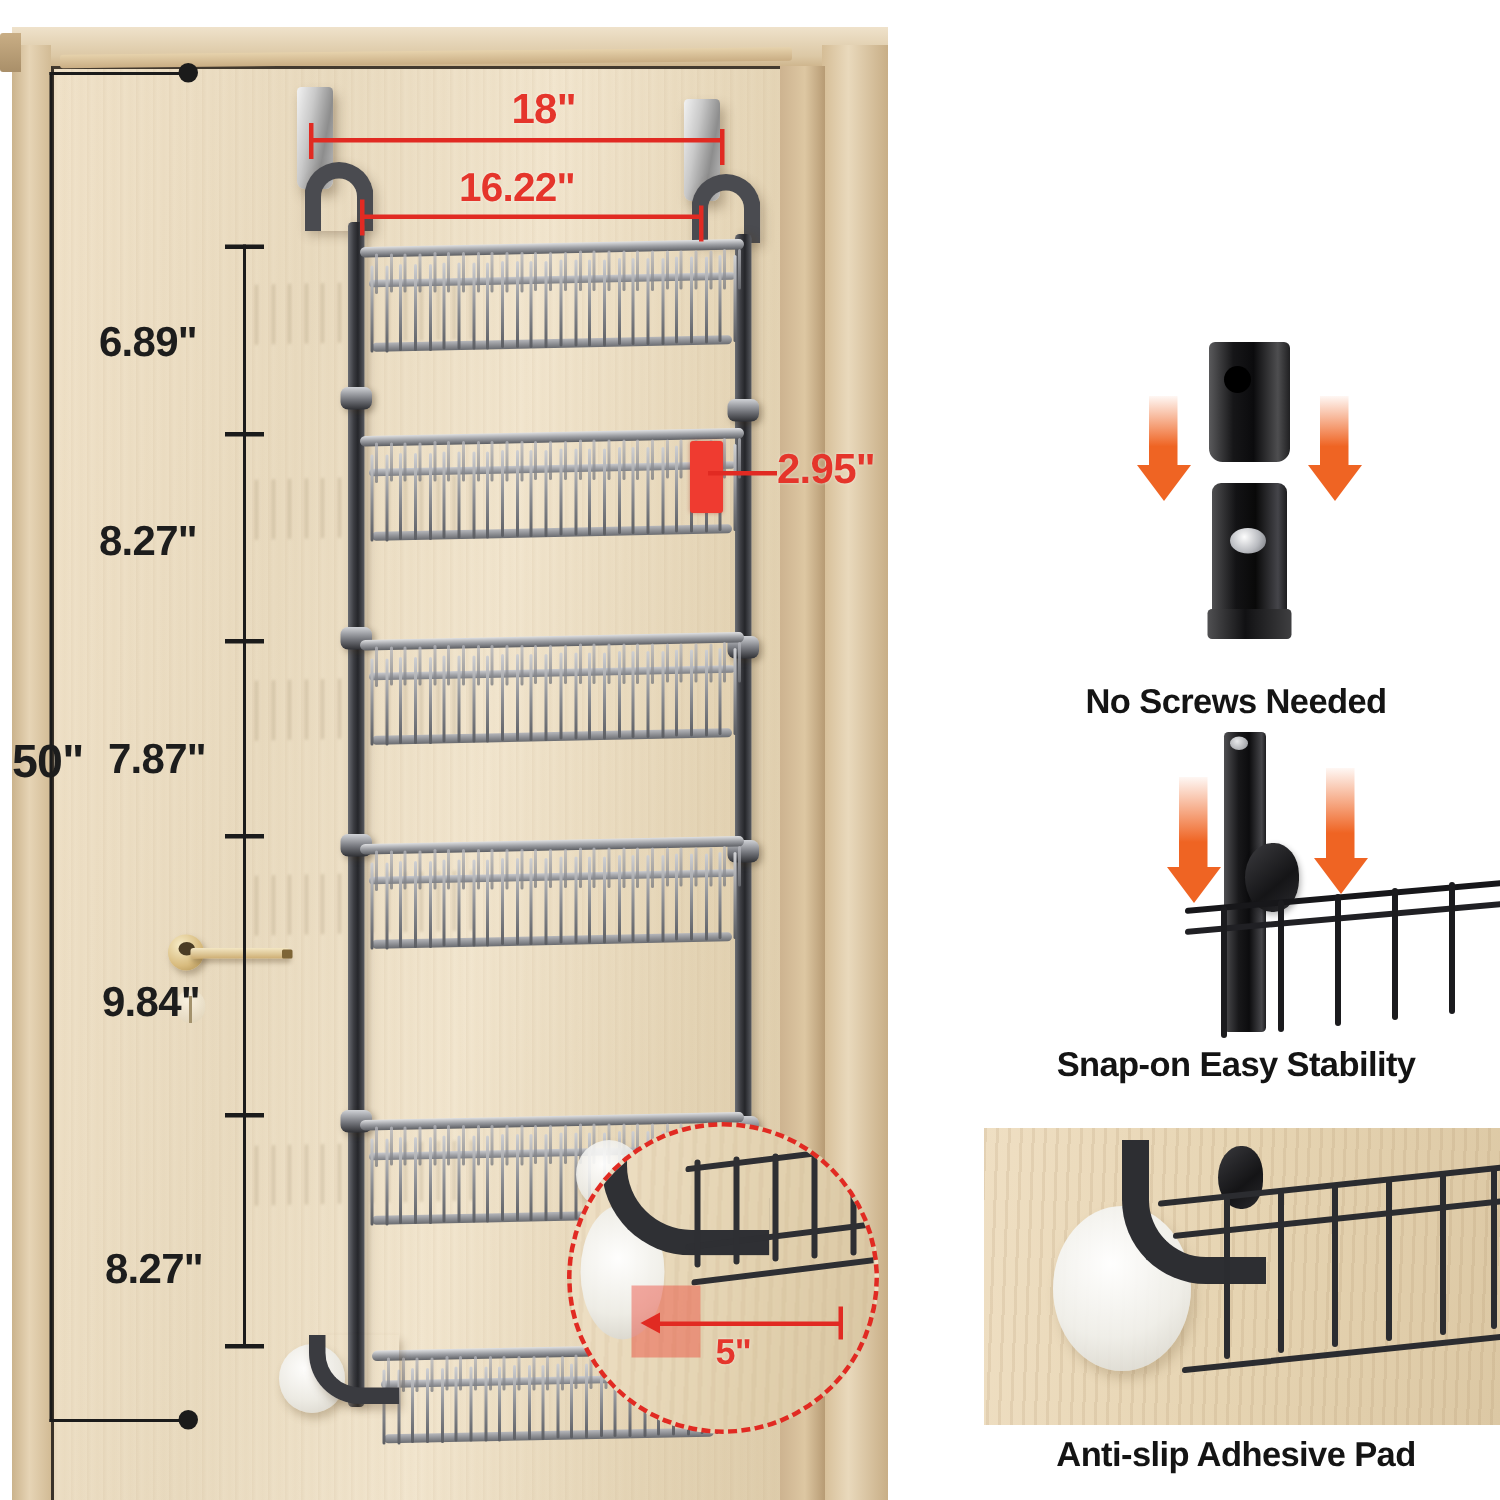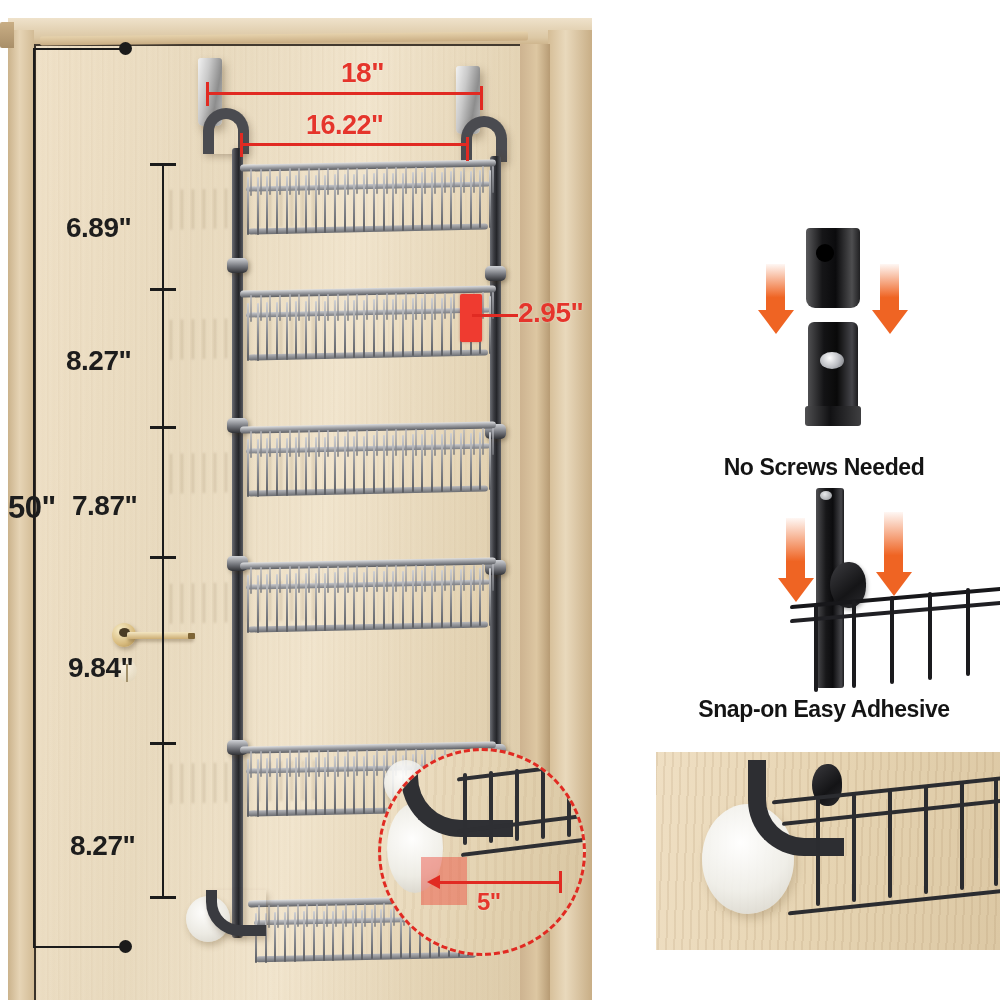--- a/index.html
+++ b/index.html
@@ -869,35 +869,36 @@
         <div class="p3-wire" style="left:204px; top:116px; height:88px;"></div>
         <div class="p3-wire" style="left:242px; top:112px; height:88px;"></div>
         <div class="p3-wire" style="left:280px; top:108px; height:88px;"></div>
         <div class="p3-wire" style="left:318px; top:104px; height:88px;"></div>
 
         <div class="oa-shaft-d" style="left:138px; top:34px; height:62px;"></div>
         <div class="oa-head-d" style="left:130px; top:94px;"></div>
         <div class="oa-shaft-d" style="left:236px; top:28px; height:62px;"></div>
         <div class="oa-head-d" style="left:228px; top:88px;"></div>
       </div>
-      <div class="feature-caption" style="top:212px;">Snap-on Easy Adhesive</div>
+      <div class="feature-caption" style="top:212px;">Snap-on Easy Stability</div>
     </div>
 
     <div class="feature" style="top:742px; height:258px;">
       <div class="feature-art" style="height:214px;">
         <div class="p4-photo">
           <div class="p4-pad"></div>
           <div class="p4-curve"></div>
           <div class="p4-clip"></div>
           <div class="p4-rim" style="left:116px; top:36px; width:238px; transform:skewY(-6deg);"></div>
           <div class="p4-rim" style="left:126px; top:58px; width:228px; transform:skewY(-6deg);"></div>
           <div class="p4-rim" style="left:132px; top:148px; width:220px; transform:skewY(-6deg);"></div>
           <div class="p4-wire" style="left:160px; top:46px;  height:108px;"></div>
           <div class="p4-wire" style="left:196px; top:42px;  height:108px;"></div>
           <div class="p4-wire" style="left:232px; top:38px;  height:108px;"></div>
           <div class="p4-wire" style="left:268px; top:34px;  height:108px;"></div>
           <div class="p4-wire" style="left:304px; top:30px;  height:108px;"></div>
           <div class="p4-wire" style="left:338px; top:26px;  height:108px;"></div>
         </div>
       </div>
+      <div class="feature-caption" style="top:214px;">Anti-slip Adhesive Pad</div>
     </div>
   </div>
 </div>
 
 </body></html>

